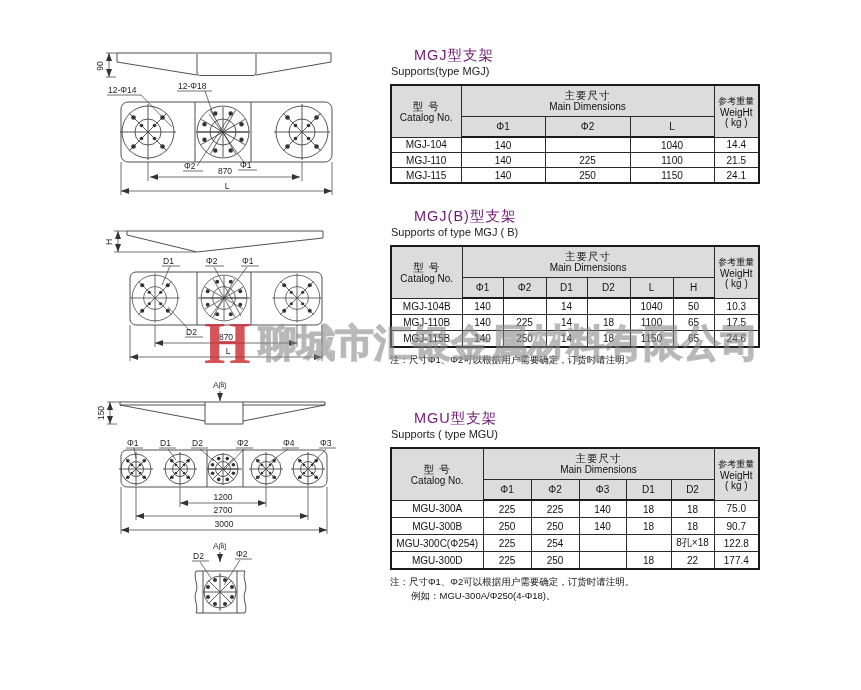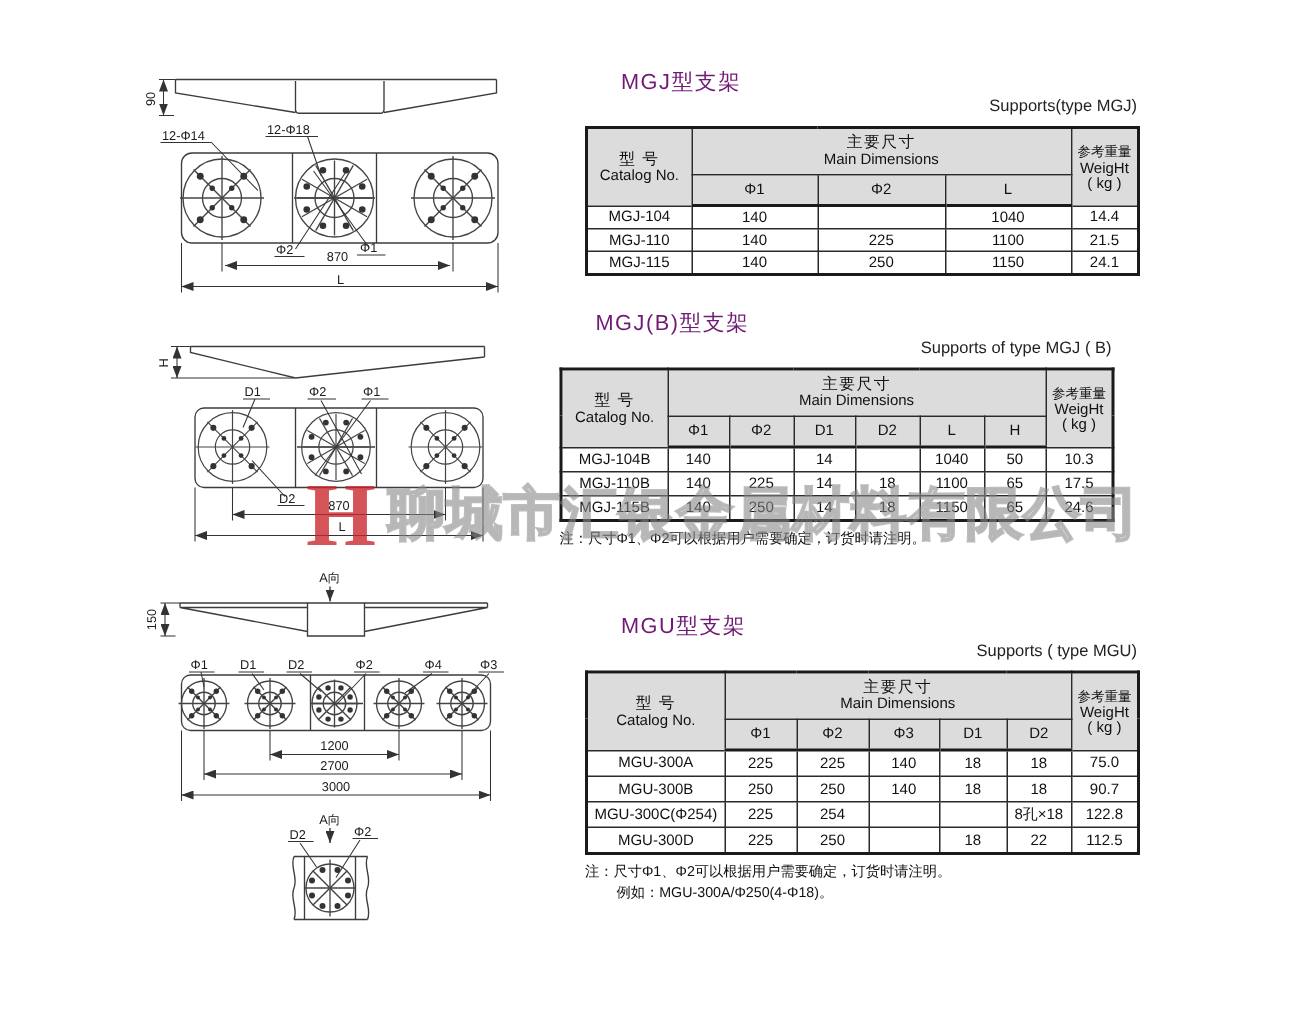--- a/index.html
+++ b/index.html
@@ -11,21 +11,21 @@
   .ln{stroke:#3c3c3c;stroke-width:0.9;fill:none;}
   .dim{stroke:#333;stroke-width:0.7;fill:none;}
   .dimarr{stroke:#333;stroke-width:0.7;fill:none;marker-start:url(#arr);marker-end:url(#arr);}
   .dar{stroke:#333;stroke-width:0.9;fill:none;marker-end:url(#arr);}
   text.lab{fill:#1c1c1c;font-size:8.5px;font-family:"Liberation Sans",sans-serif;}
   text.labm{fill:#1c1c1c;font-size:8.5px;text-anchor:middle;font-family:"Liberation Sans",sans-serif;}
 
   
   .tbl-block{position:absolute;width:368px;}
   .tbl-title{font-size:14.5px;color:#701a75;margin-left:24px;letter-spacing:1px;line-height:17px;}
-  .tbl-subtitle{font-size:11px;color:#222;margin:0 0 6px 1px;line-height:14px;text-align:right;}
+  .tbl-subtitle{font-size:11px;color:#222;margin:0 0 6px 1px;line-height:14px;}
   table.spec{border-collapse:collapse;table-layout:fixed;width:368px;color:#111;background:#fff;border:2px solid #1a1a1a;}
   table.spec th,table.spec td{border:1px solid #2a2a2a;text-align:center;padding:0;white-space:nowrap;overflow:hidden;}
   table.spec thead th{background:#dcdcdc;font-weight:normal;}
   table.spec thead tr:nth-child(1){height:31px;}
   table.spec thead tr:nth-child(2){height:21px;}
   table.spec thead tr:nth-child(2) th{font-size:10px;border-bottom:2px solid #1a1a1a;}
   .zh{font-size:10.5px;letter-spacing:1px;line-height:13px;}
   .en{font-size:10px;line-height:10px;}
   th.wt .zh{font-size:9px;letter-spacing:0;}
   th.wt .en{font-size:10px;line-height:9.5px;}
@@ -325,21 +325,21 @@
             <td>MGJ-115</td>
             <td>140</td>
             <td>250</td>
             <td>1150</td>
             <td>24.1</td>
           </tr>
         </tbody>
     </table>
   </div>
 
-  <div class="tbl-block" id="tb2" style="left:373px;top:208px">
+  <div class="tbl-block" id="tb2" style="left:390px;top:208px">
     <div class="tbl-title">MGJ(B)型支架</div>
     <div class="tbl-subtitle">Supports of type MGJ ( B)</div>
     <table class="spec">
       <colgroup>
           <col style="width:71px">
           <col style="width:41px">
           <col style="width:43px">
           <col style="width:41px">
           <col style="width:43px">
           <col style="width:43px">
@@ -474,21 +474,21 @@
             <td>8孔×18</td>
             <td>122.8</td>
           </tr>
           <tr>
             <td>MGU-300D</td>
             <td>225</td>
             <td>250</td>
             <td></td>
             <td>18</td>
             <td>22</td>
-            <td>112.5</td>
+            <td>177.4</td>
           </tr>
         </tbody>
     </table>
     <div class="tbl-note">
       <div>注：尺寸Φ1、Φ2可以根据用户需要确定，订货时请注明。</div>
       <div class="note-indent">例如：MGU-300A/Φ250(4-Φ18)。</div>
     </div>
   </div>
 
   <div class="watermark">

